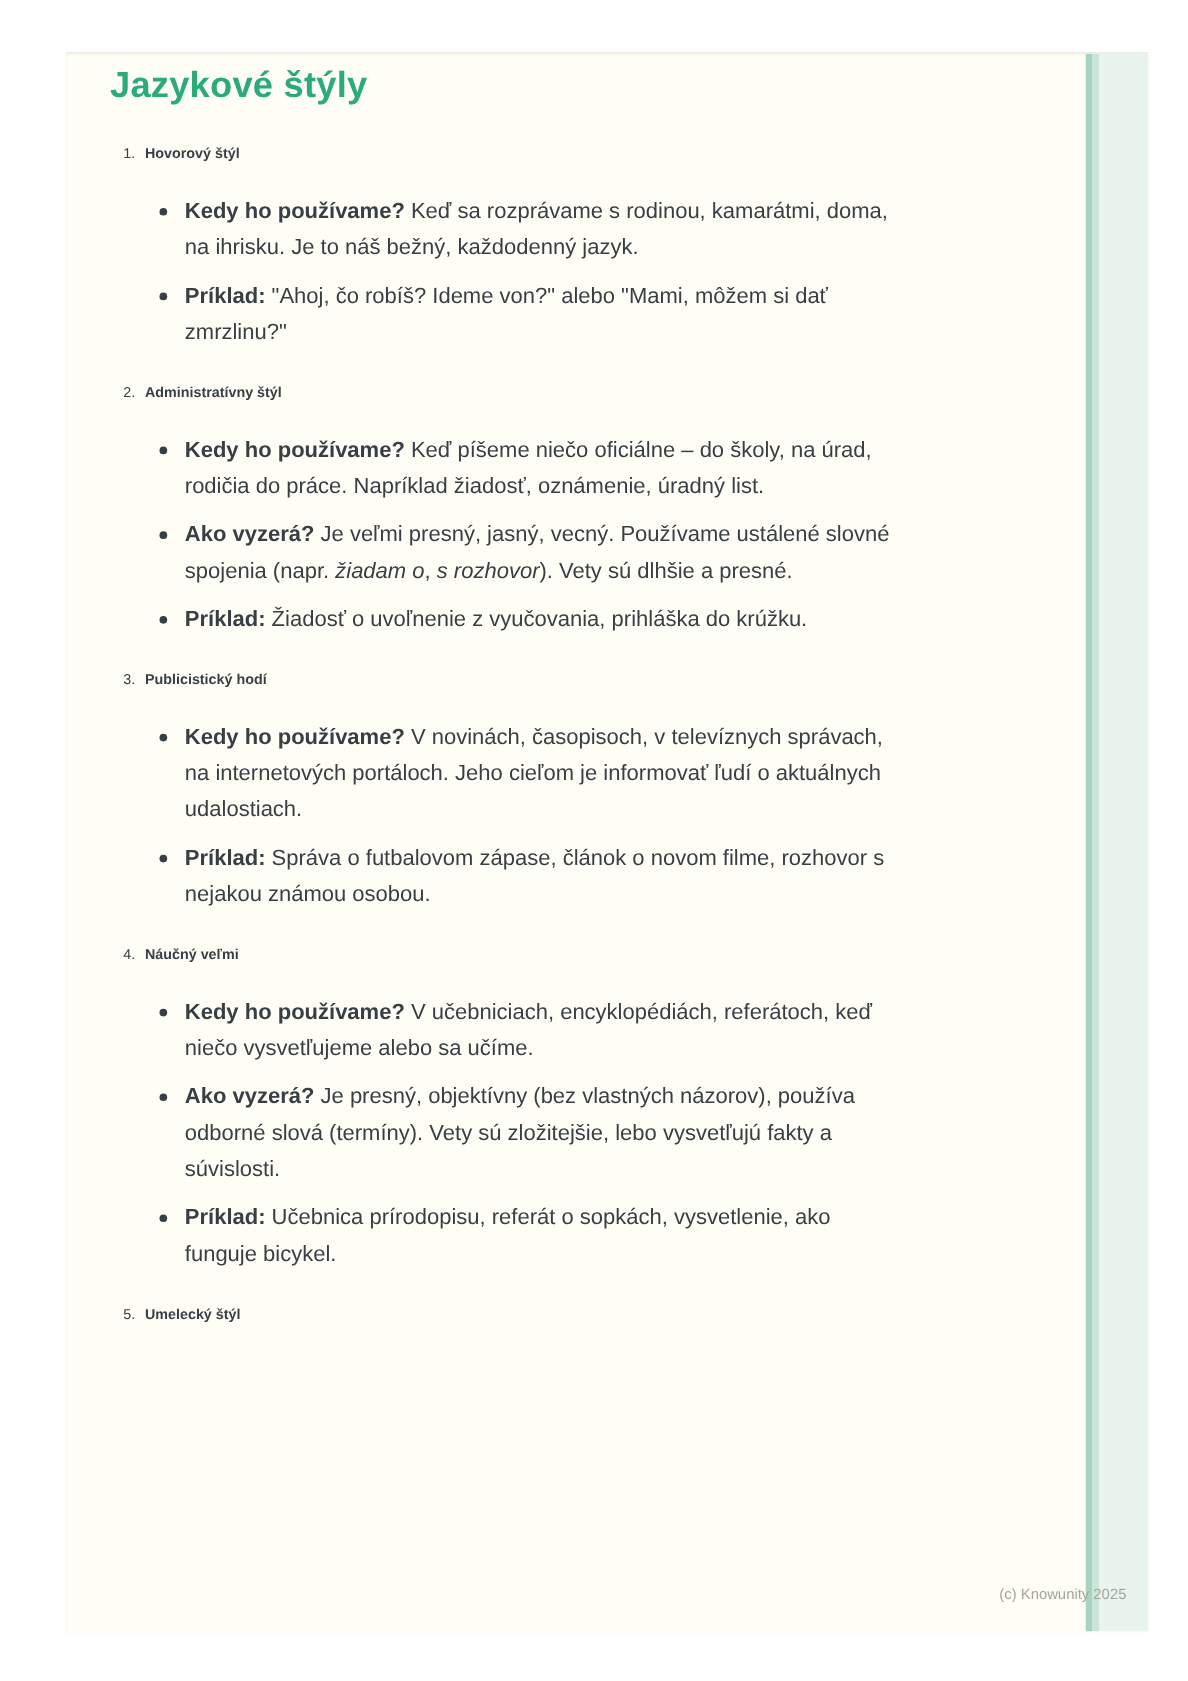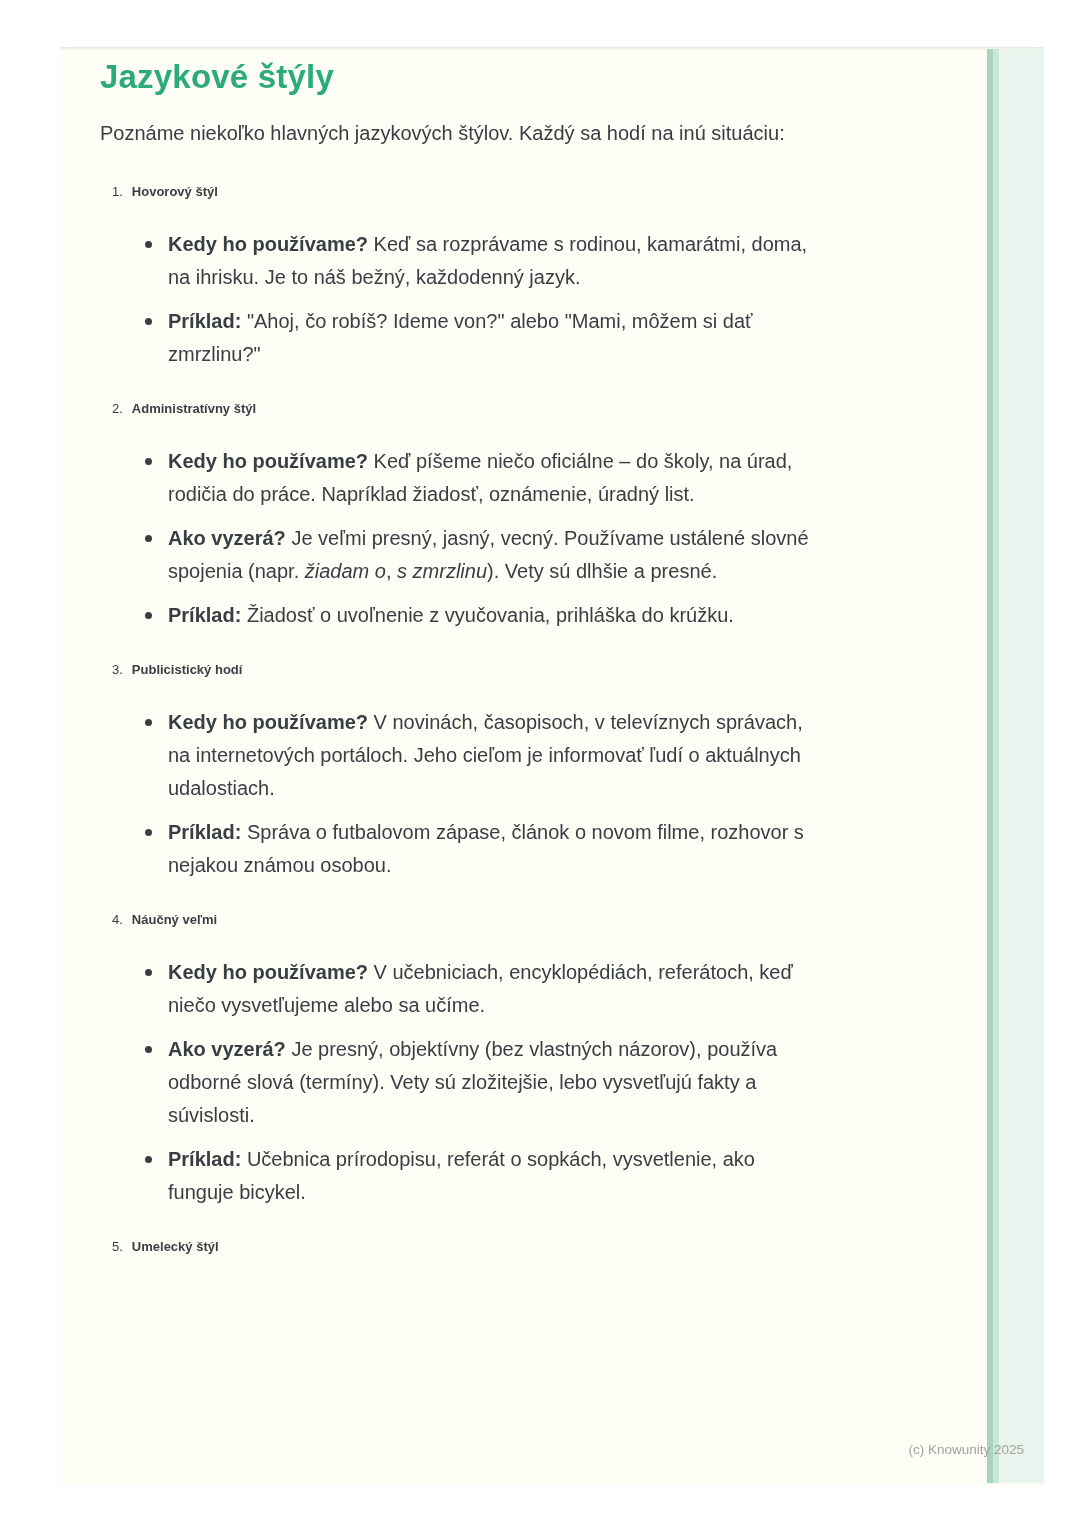--- a/index.html
+++ b/index.html
@@ -90,34 +90,33 @@
     z-index: 3;
   }
 </style>
 </head>
 <body style="--title-green: #2bab79; --page-bg: #fffef6; --band-fill: #eaf4ee; --band-edge: #a7d4be; --band-edge2: #cbe5d8; --text: #373e44; --footer-text: #a2a59d;">
 
 <div class="page-card">
   <div class="green-band"></div>
   <div class="content">
     <h1 class="doc-title">Jazykové štýly</h1>
-    <p class="intro">Poznáme niekoľko hlavných jazykových štýlov. Každý sa hodí na inú situáciu:</p>
     <ol class="sections" id="sections">
         <li class="section">
           <div class="section-head"><span class="section-num">1.</span><span class="section-heading">Hovorový štýl</span></div>
           <ul class="bullets">
             <li class="bullet"><span class="run-b">Kedy ho používame?</span><span class="run-r"> Keď sa rozprávame s rodinou, kamarátmi, doma, na ihrisku. Je to náš bežný, každodenný jazyk.</span></li>
             <li class="bullet"><span class="run-b">Príklad:</span><span class="run-r"> "Ahoj, čo robíš? Ideme von?" alebo "Mami, môžem si dať zmrzlinu?"</span></li>
           </ul>
         </li>
         <li class="section">
           <div class="section-head"><span class="section-num">2.</span><span class="section-heading">Administratívny štýl</span></div>
           <ul class="bullets">
             <li class="bullet"><span class="run-b">Kedy ho používame?</span><span class="run-r"> Keď píšeme niečo oficiálne – do školy, na úrad, rodičia do práce. Napríklad žiadosť, oznámenie, úradný list.</span></li>
-            <li class="bullet"><span class="run-b">Ako vyzerá?</span><span class="run-r"> Je veľmi presný, jasný, vecný. Používame ustálené slovné spojenia (napr. </span><span class="run-i">žiadam o</span><span class="run-r">, </span><span class="run-i">s zmrzlinu</span><span class="run-r">). Vety sú dlhšie a presné.</span></li>
+            <li class="bullet"><span class="run-b">Ako vyzerá?</span><span class="run-r"> Je veľmi presný, jasný, vecný. Používame ustálené slovné spojenia (napr. </span><span class="run-i">žiadam o</span><span class="run-r">, </span><span class="run-i">s rozhovor</span><span class="run-r">). Vety sú dlhšie a presné.</span></li>
             <li class="bullet"><span class="run-b">Príklad:</span><span class="run-r"> Žiadosť o uvoľnenie z vyučovania, prihláška do krúžku.</span></li>
           </ul>
         </li>
         <li class="section">
           <div class="section-head"><span class="section-num">3.</span><span class="section-heading">Publicistický hodí</span></div>
           <ul class="bullets">
             <li class="bullet"><span class="run-b">Kedy ho používame?</span><span class="run-r"> V novinách, časopisoch, v televíznych správach, na internetových portáloch. Jeho cieľom je informovať ľudí o aktuálnych udalostiach.</span></li>
             <li class="bullet"><span class="run-b">Príklad:</span><span class="run-r"> Správa o futbalovom zápase, článok o novom filme, rozhovor s nejakou známou osobou.</span></li>
           </ul>
         </li>

